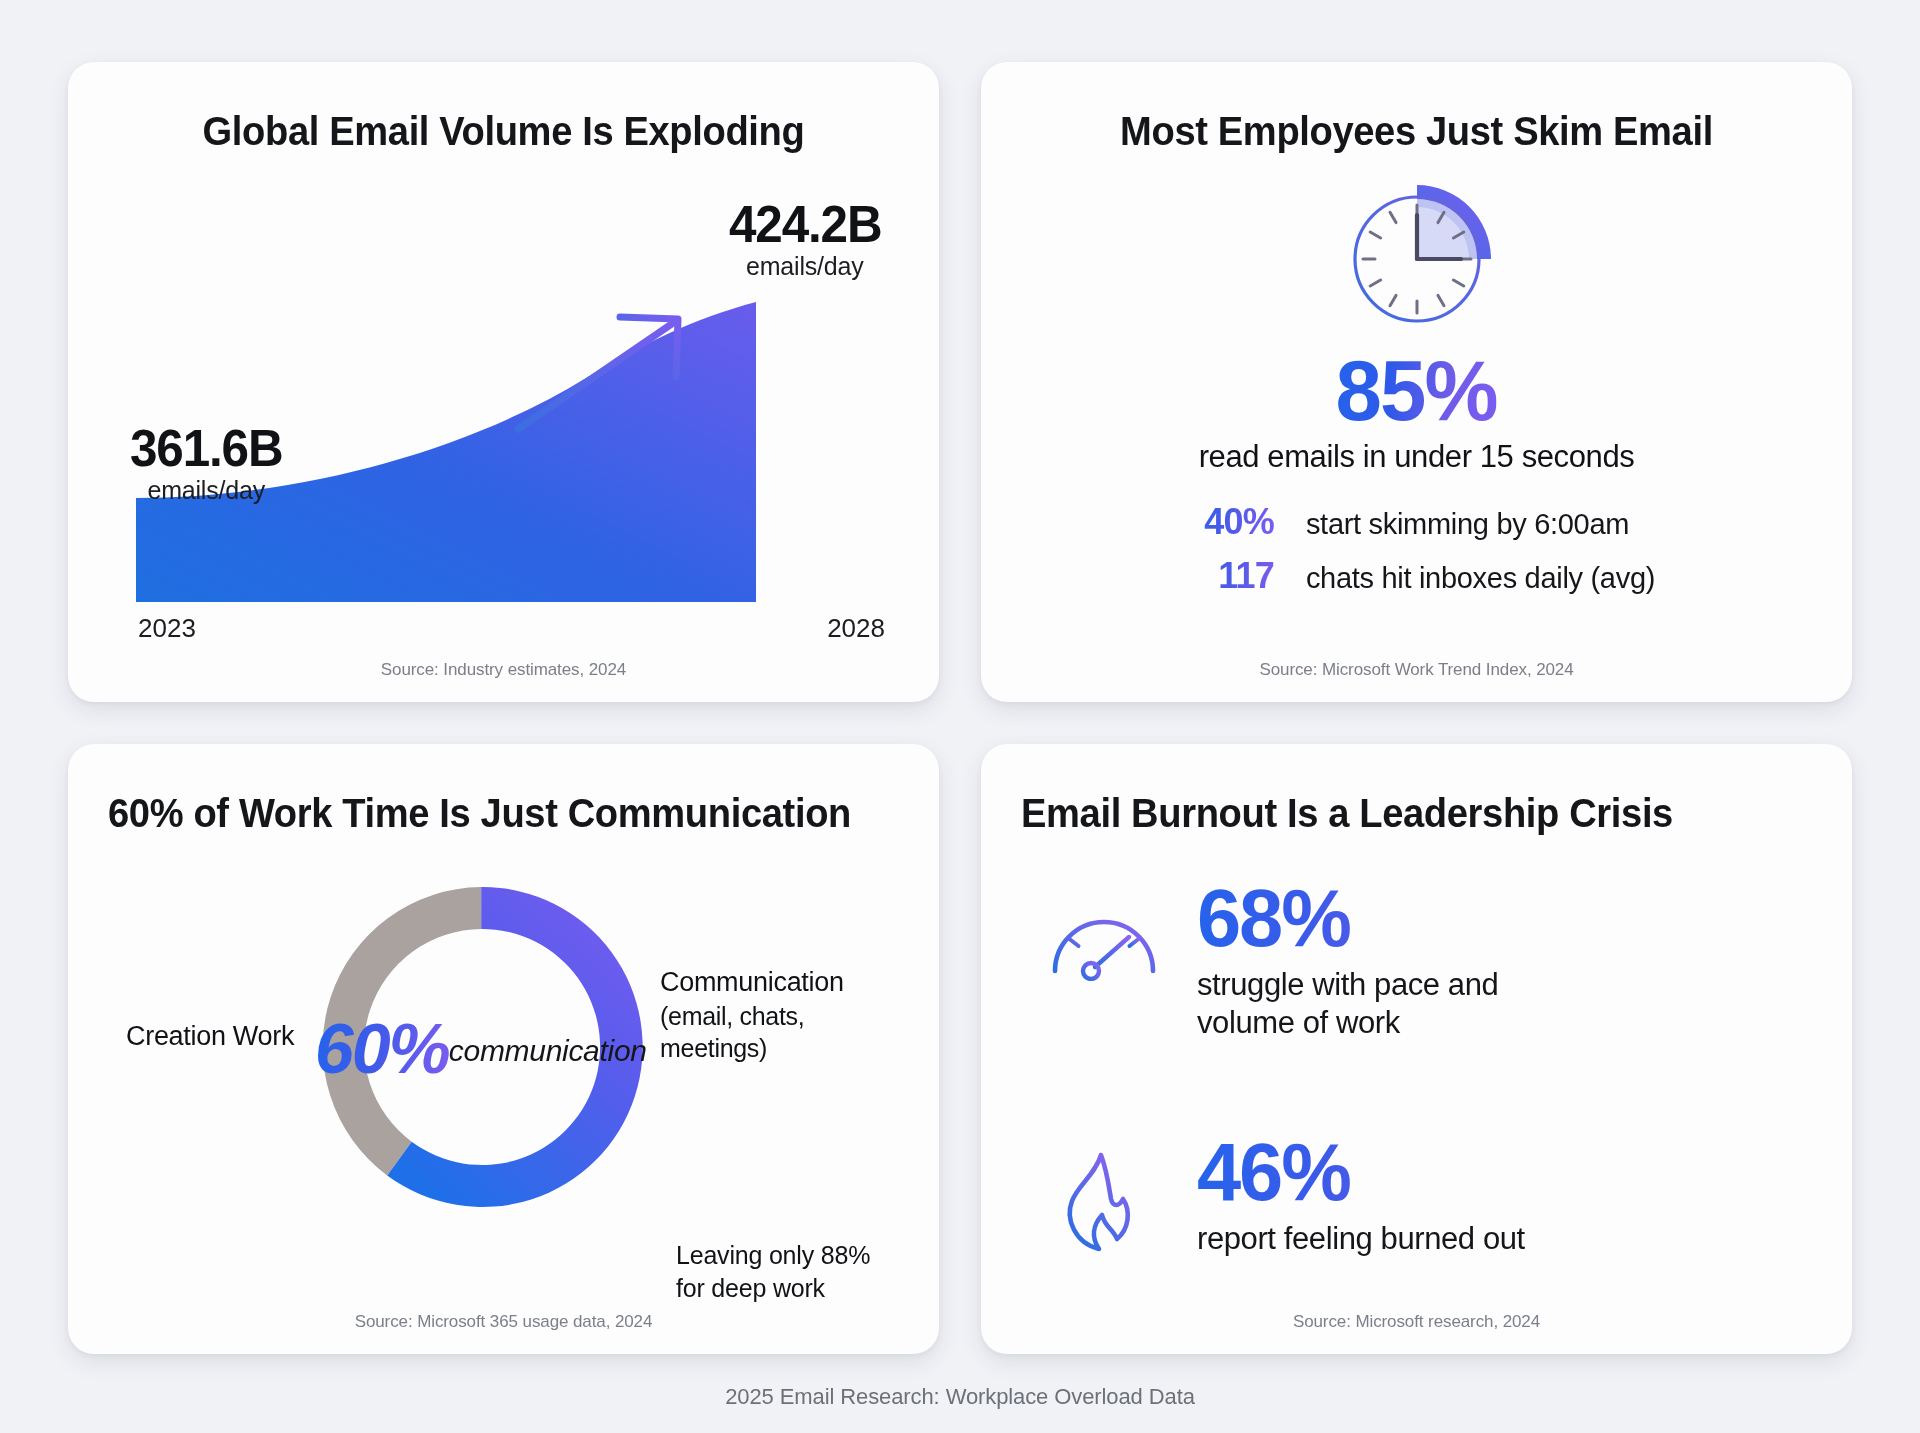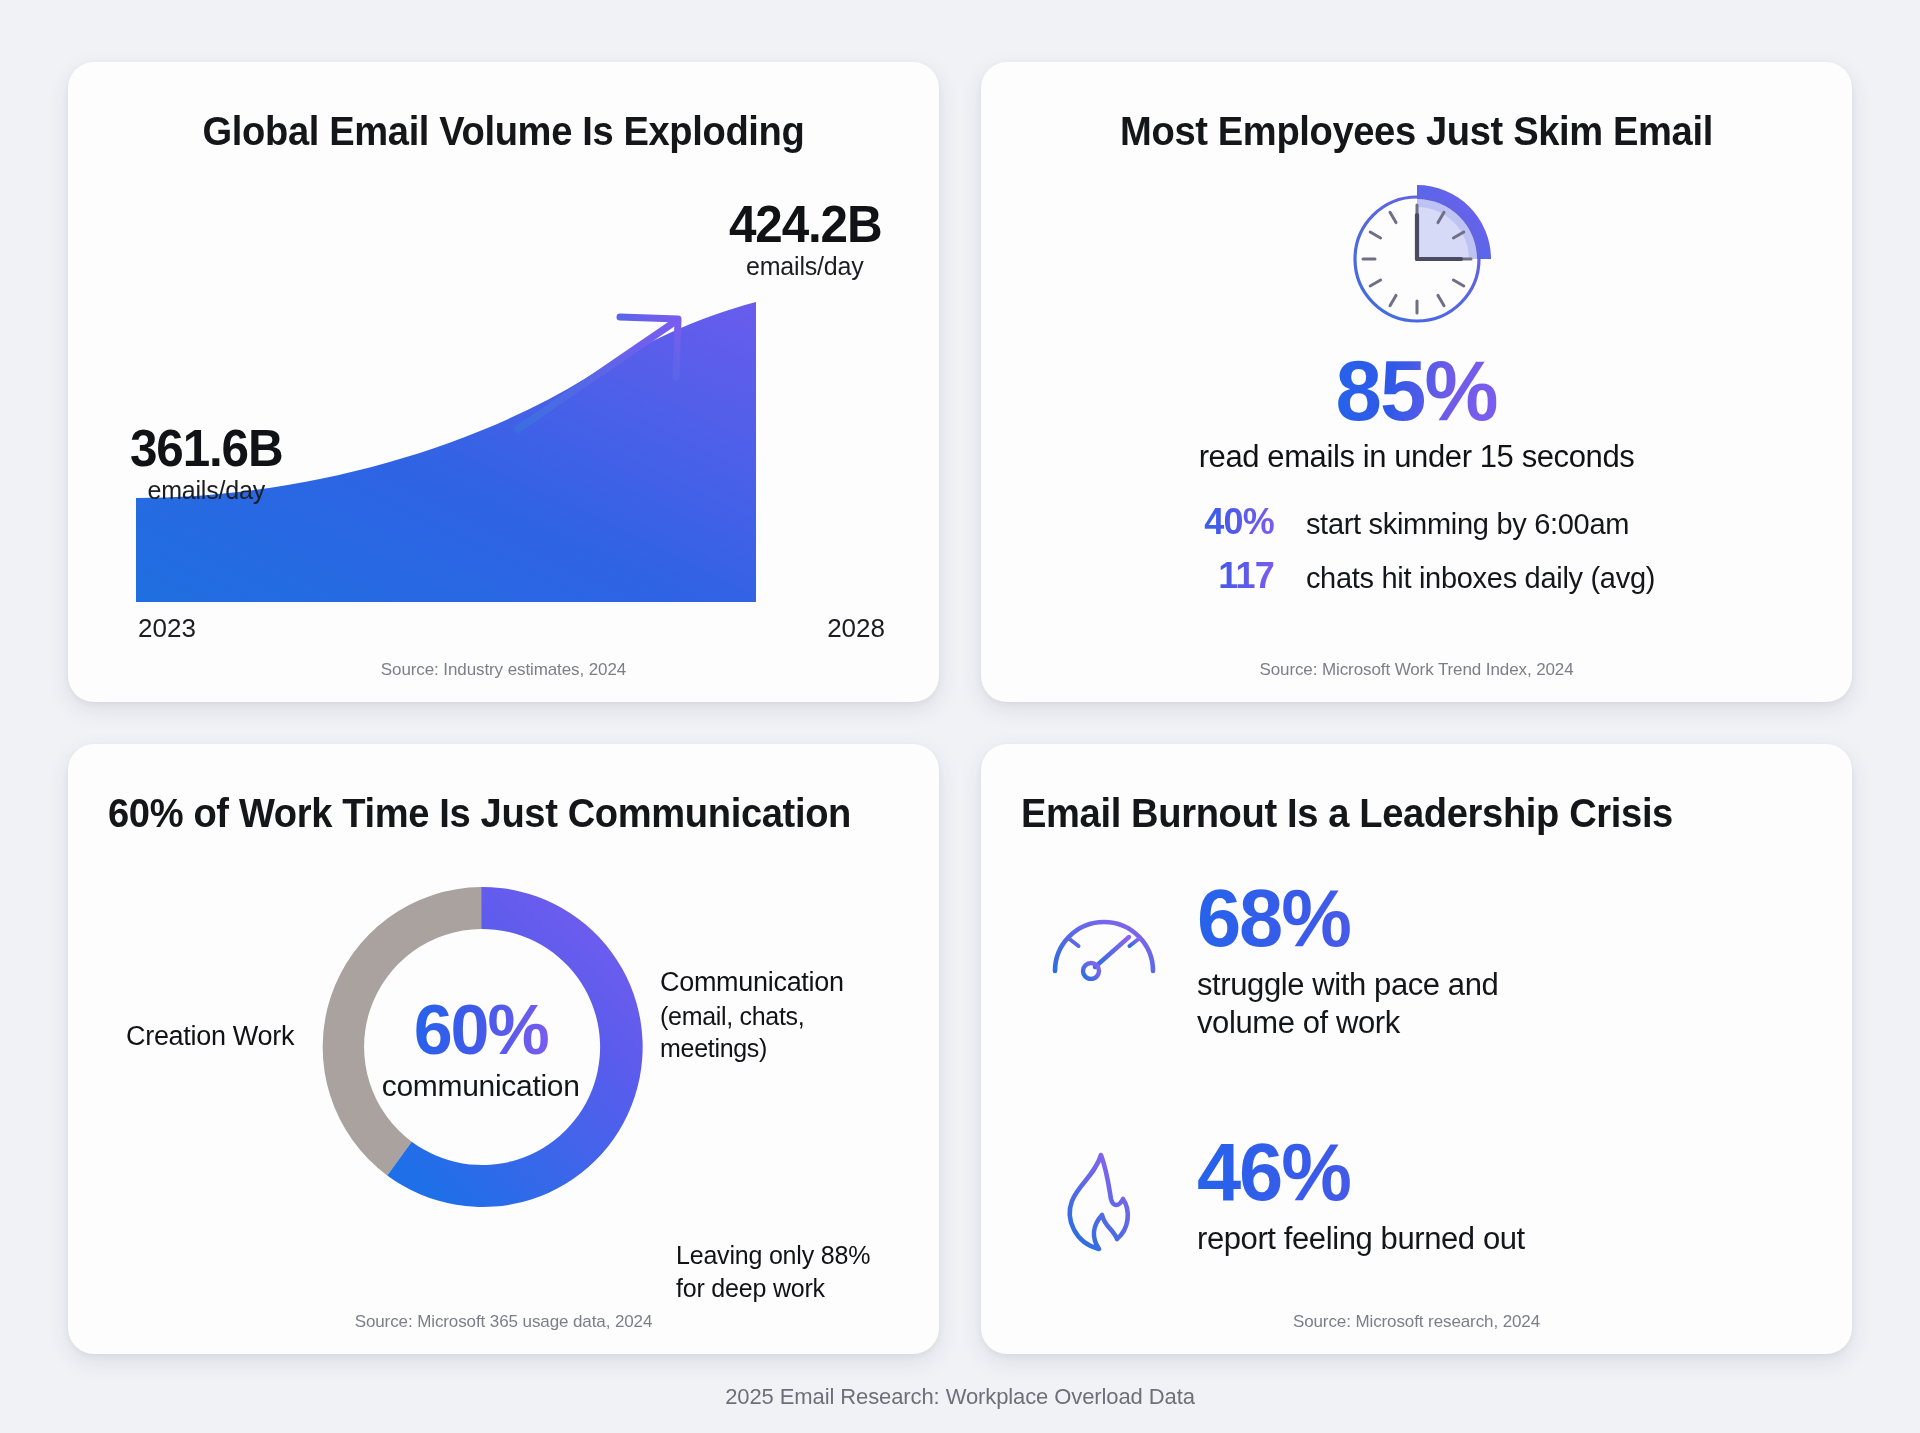--- a/index.html
+++ b/index.html
@@ -193,24 +193,25 @@
   .donut-holder {
     position: absolute;
     left: 50%;
     top: 14px;
     transform: translateX(-56%);
   }
   .donut-center {
     position: absolute;
     left: 0; right: 0; top: 0; bottom: 0;
     display: flex;
-    flex-direction: column;
+    flex-direction: row;
     align-items: center;
     justify-content: center;
     pointer-events: none;
+    font-style: italic;
   }
   .donut-pct {
     font-weight: bold;
     font-size: 70px;
     letter-spacing: -2px;
     line-height: 1;
     background: linear-gradient(95deg, #2563eb 0%, #3f5ae9 45%, #7b5cf0 100%);
     -webkit-background-clip: text;
     background-clip: text;
     color: transparent;

